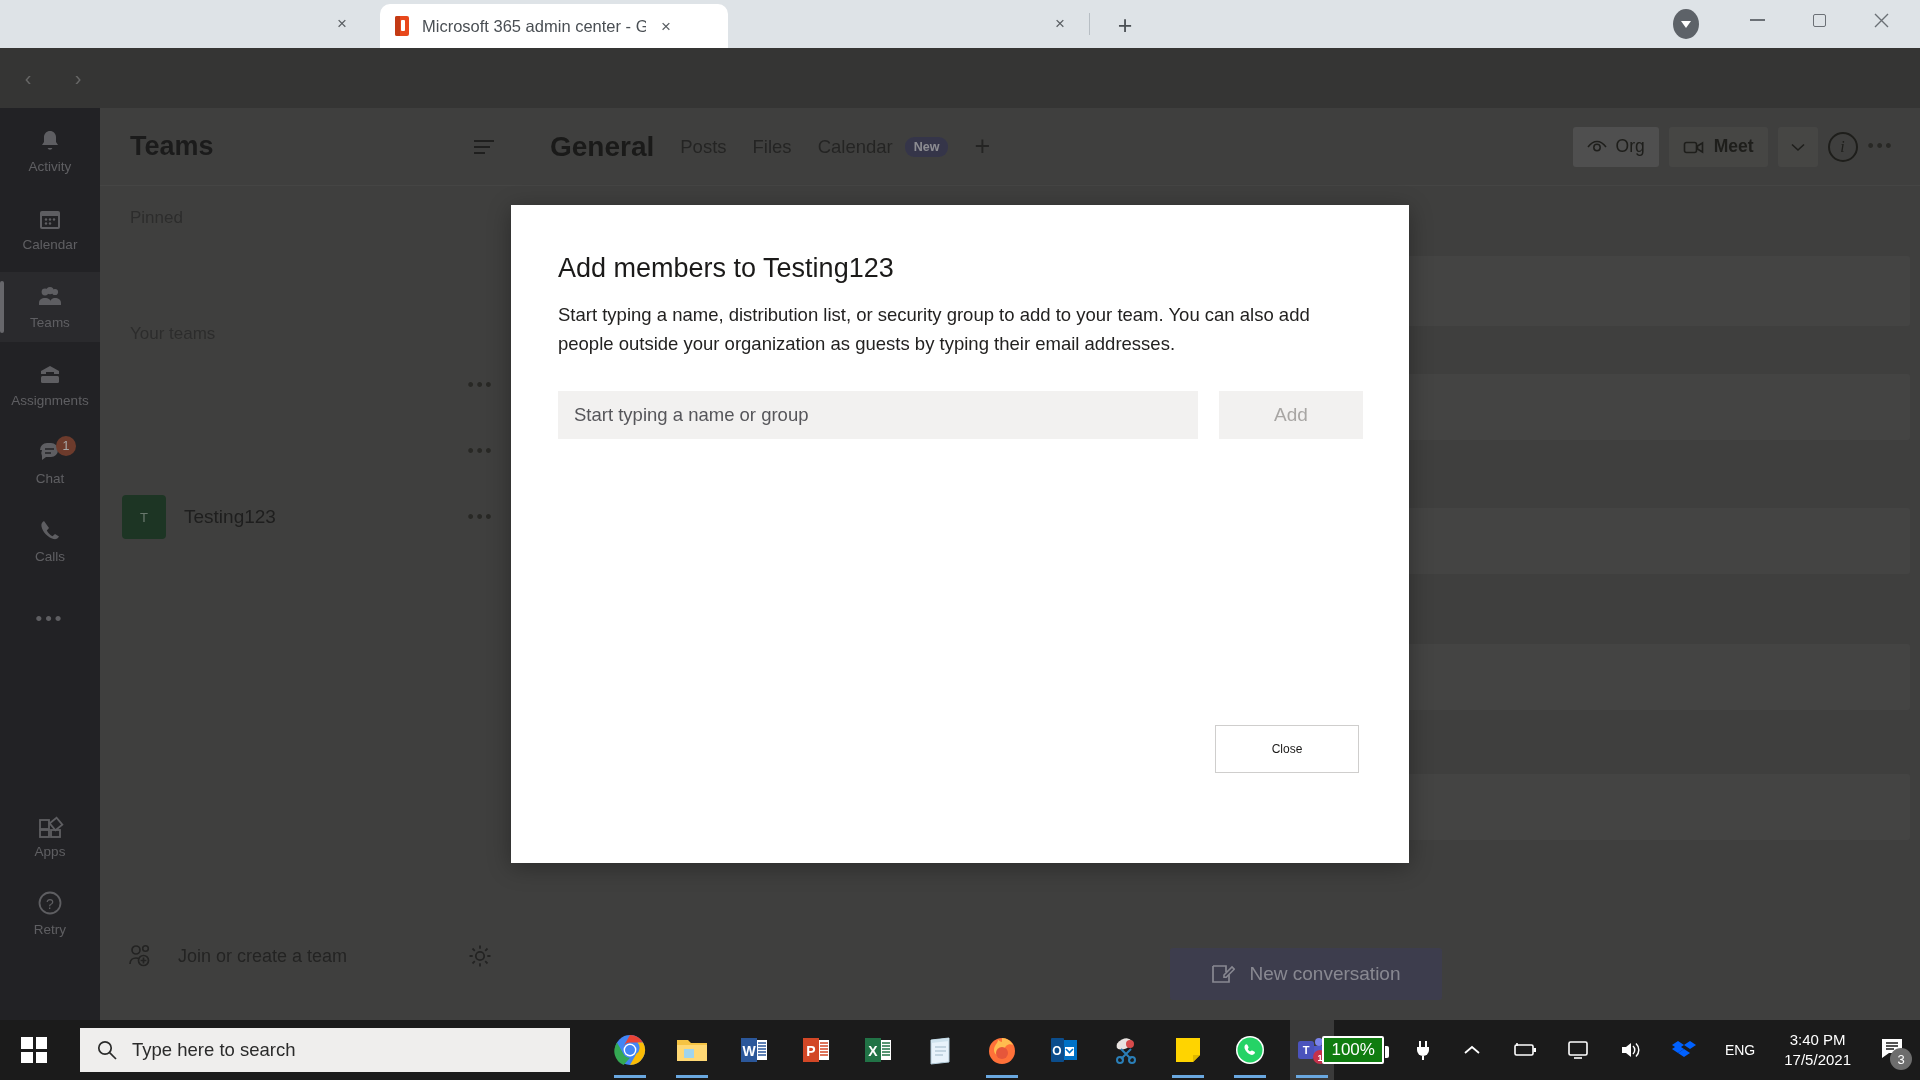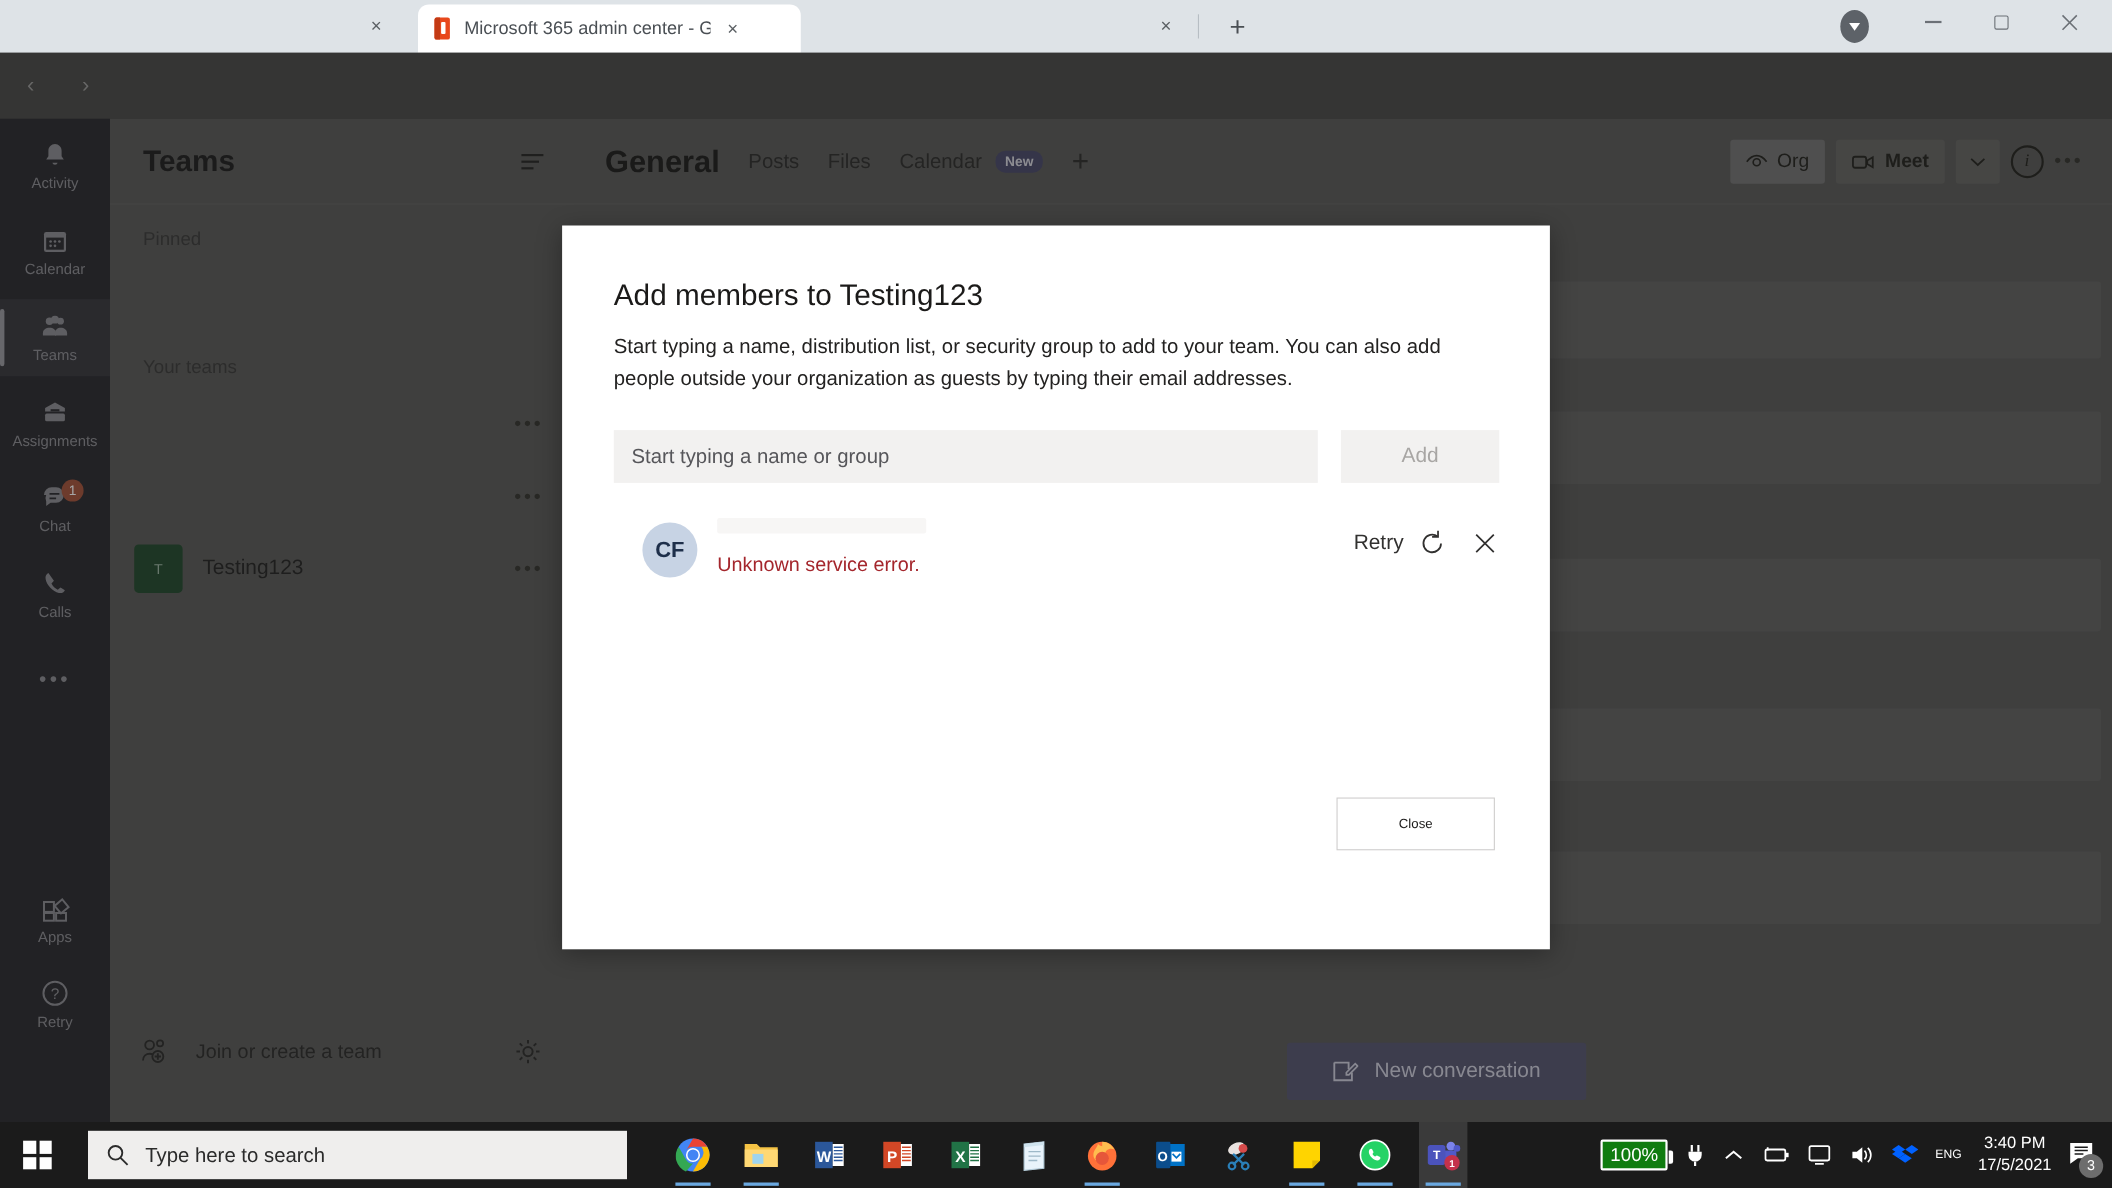--- a/index.html
+++ b/index.html
@@ -283,31 +283,31 @@
     background: #efeeed; display: flex; align-items: center; gap: 14px; padding: 0 16px;
     cursor: text;
   }
   .tb-search .ph { font-size: 18.5px; color: #2b2b2b; }
   .tb-icons { position: absolute; left: 608px; top: 0; height: 60px; display: flex; align-items: center; gap: 18px; }
   .tb-app { width: 44px; height: 60px; display: flex; align-items: center; justify-content: center; cursor: pointer; position: relative; }
   .tb-app.running::after {
     content: ""; position: absolute; bottom: 2px; left: 6px; width: 32px; height: 3px; background: #6aa8e0;
   }
   .tb-app.active { background: #3a3a3a; }
-  .tray { position: absolute; right: 0; top: 0; height: 60px; display: flex; align-items: center; gap: 15px; padding-right: 14px; }
+  .tray { position: absolute; right: 0; top: 0; height: 60px; display: flex; align-items: center; gap: 29px; padding-right: 14px; }
   .battery-pct {
     background: #107c10; color: #ffffff; font-size: 17px; padding: 2px 7px;
     border: 2px solid #ffffff; border-radius: 2px; position: relative;
   }
   .battery-pct::after {
     content: ""; position: absolute; right: -7px; top: 8px; width: 4px; height: 12px;
     background: #ffffff; border-radius: 0 2px 2px 0;
   }
   .tray-ico { color: #ffffff; display: flex; align-items: center; justify-content: center; cursor: pointer; }
-  .tray-lang { color: #ffffff; font-size: 11px; cursor: pointer; }
+  .tray-lang { color: #ffffff; font-size: 14px; cursor: pointer; }
   .tray-clock { color: #ffffff; font-size: 15px; line-height: 1.35; text-align: center; cursor: pointer; }
   .tray-notif { position: relative; cursor: pointer; }
   .tray-notif .cnt {
     position: absolute; right: -6px; bottom: -6px; width: 22px; height: 22px; border-radius: 50%;
     background: #6d6d6d; color: #ffffff; font-size: 13px;
     display: flex; align-items: center; justify-content: center;
   }
 </style>
 </head>
 <body>
@@ -540,39 +540,20 @@
     <div class="scrim" style="top:0; height:972px;"></div>
   </div>
 
   <div class="modal">
     <div class="modal-title">Add members to Testing123</div>
     <div class="modal-desc">Start typing a name, distribution list, or security group to add to your team. You can also add people outside your organization as guests by typing their email addresses.</div>
 
     <input class="modal-input" placeholder="Start typing a name or group" style="">
     <button class="modal-add">Add</button>
 
-    <div class="member-row">
-      <div class="member-ghost"></div>
-      <div class="member-av">CF</div>
-      <div class="member-err">Unknown service error.</div>
-      <div class="member-actions">
-        <span class="retry-btn">
-          <span>Retry</span>
-          <svg width="26" height="26" viewBox="0 0 26 26">
-            <path d="M21 13a8 8 0 11-3.1-6.3" stroke="#323130" stroke-width="1.6" fill="none"></path>
-            <path d="M18.3 1.6v5.4h-5.4" stroke="#323130" stroke-width="1.6" fill="none"></path>
-          </svg>
-        </span>
-        <span class="x-btn">
-          <svg width="26" height="26" viewBox="0 0 26 26">
-              <path d="M5 5 L21 21 M21 5 L5 21" stroke="#323130" stroke-width="1.6" fill="none"></path>
-            </svg>
-        </span>
-      </div>
-    </div>
 
     <button class="modal-close">Close</button>
   </div>
 
   <div class="taskbar">
     <div class="start">
       <span class="winlogo">
           <i></i>
           <i></i>
           <i></i>

